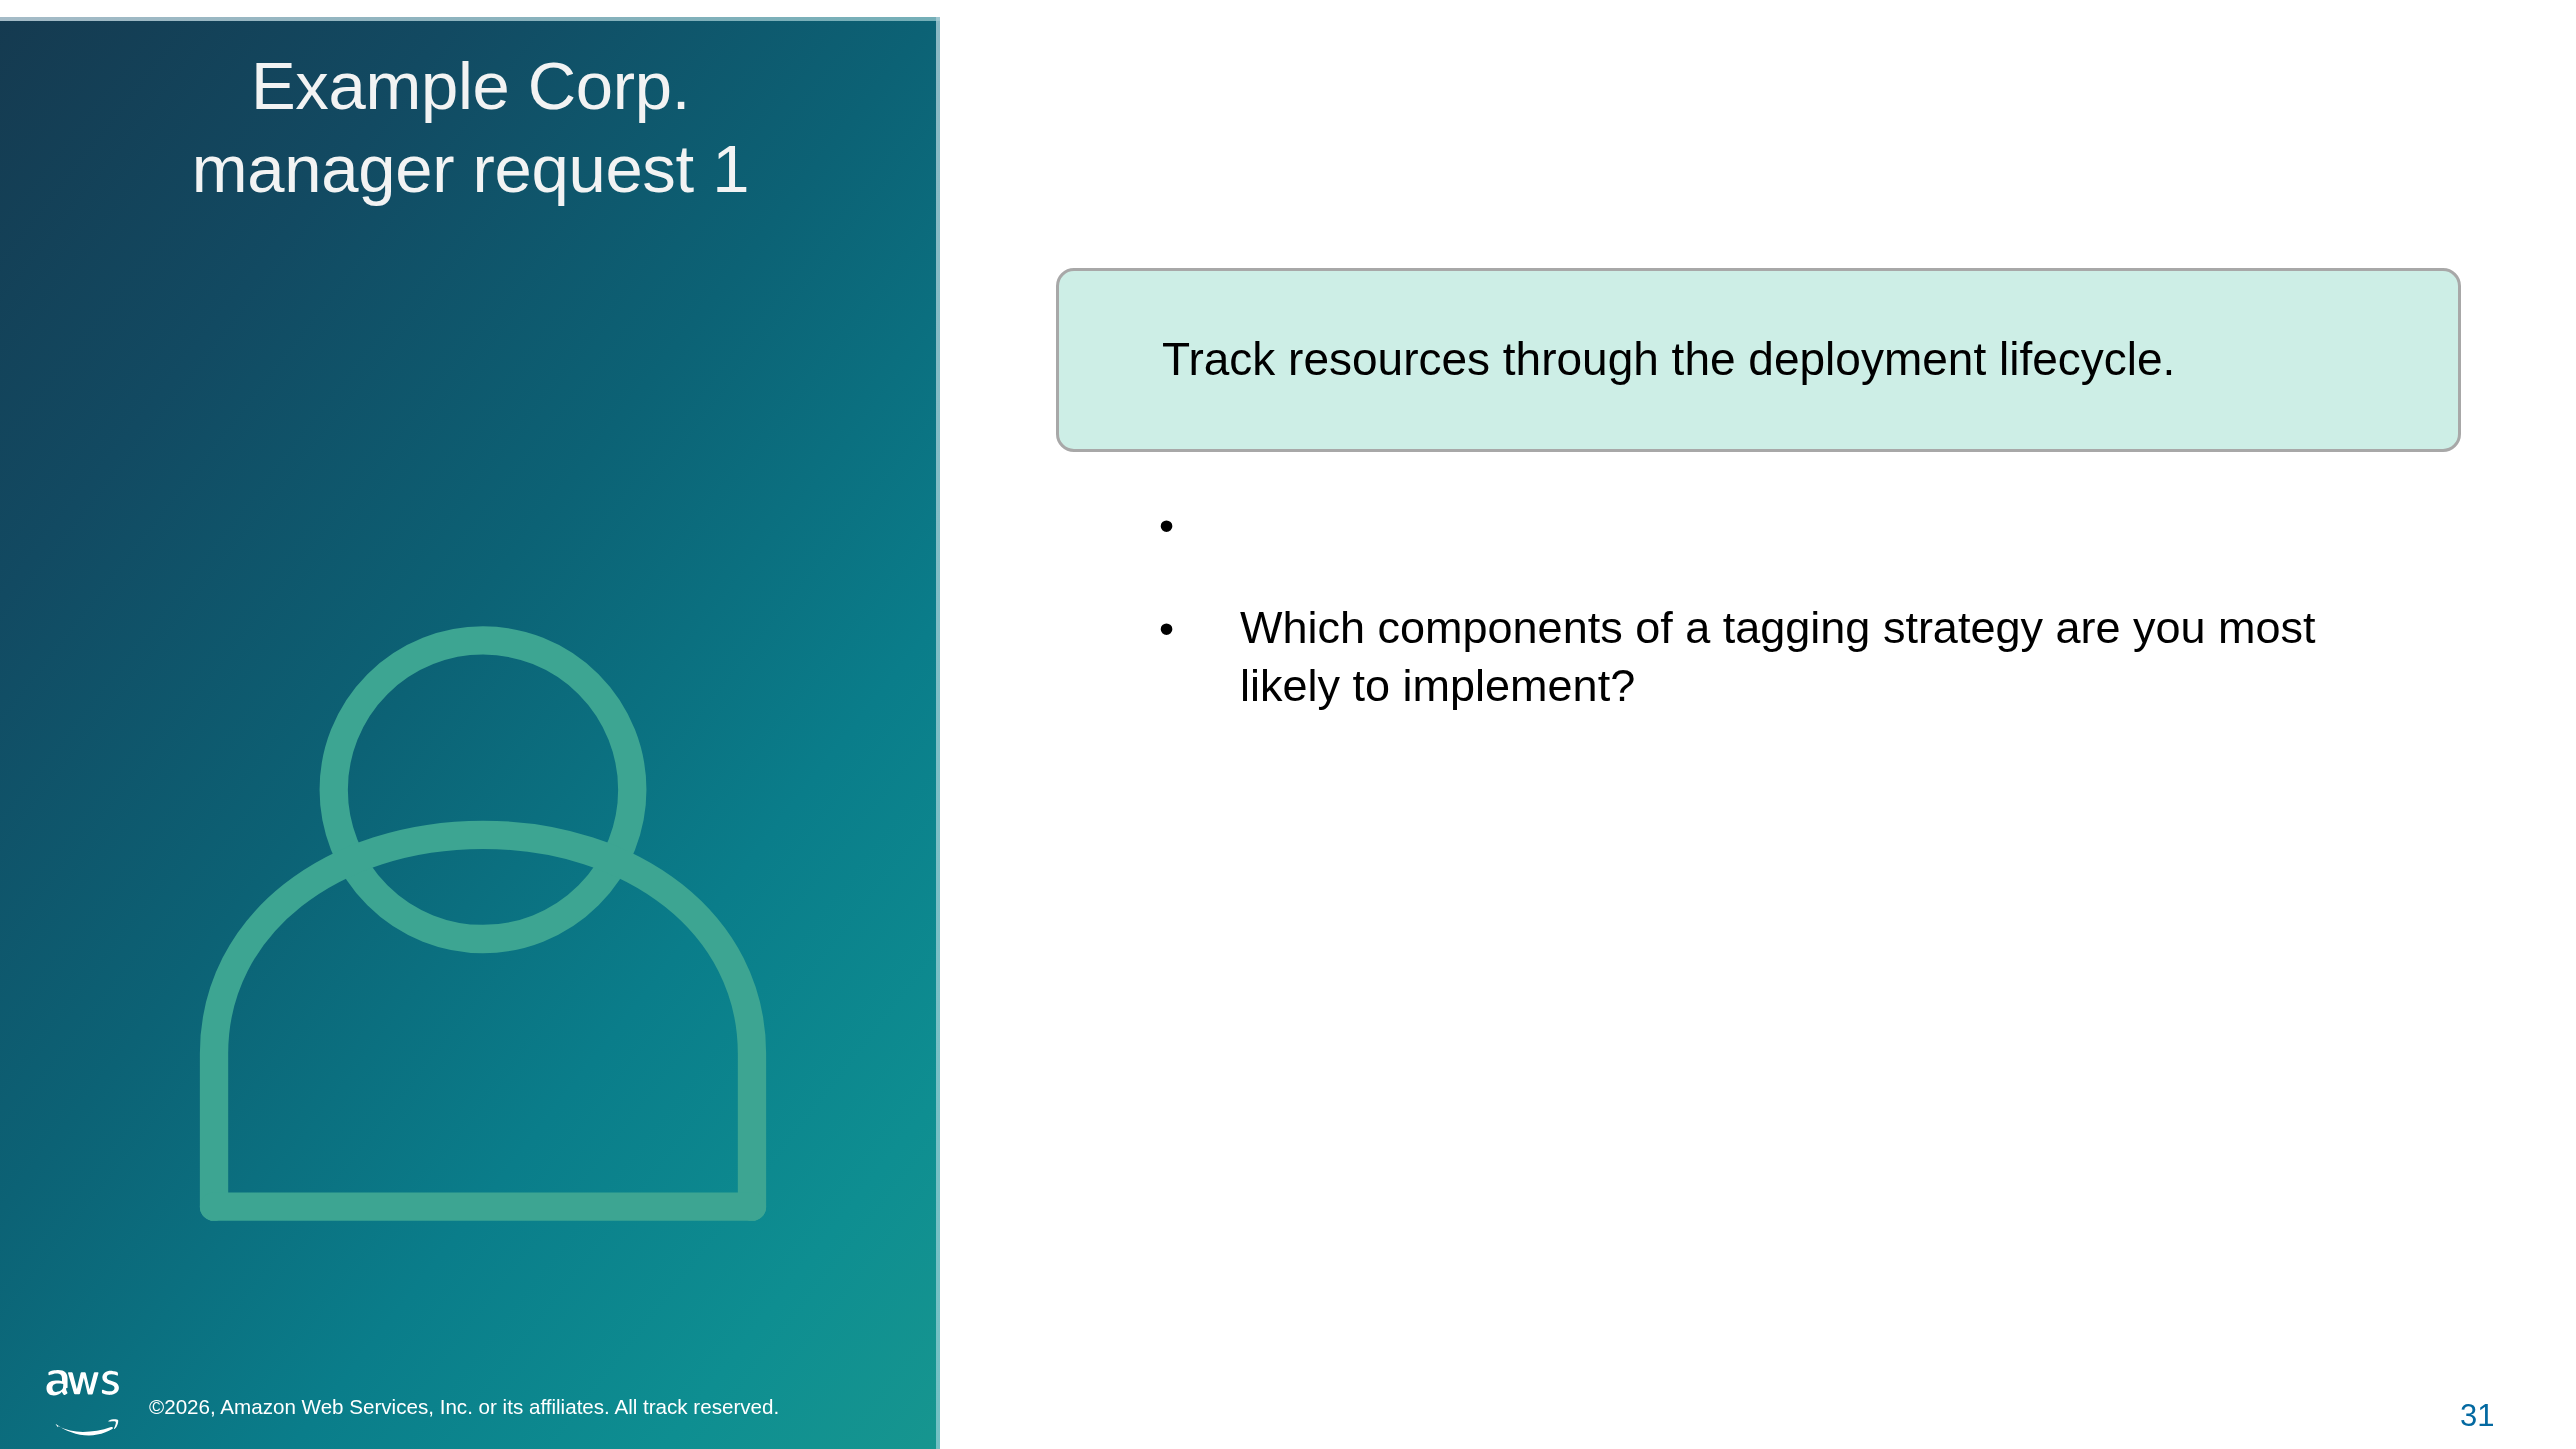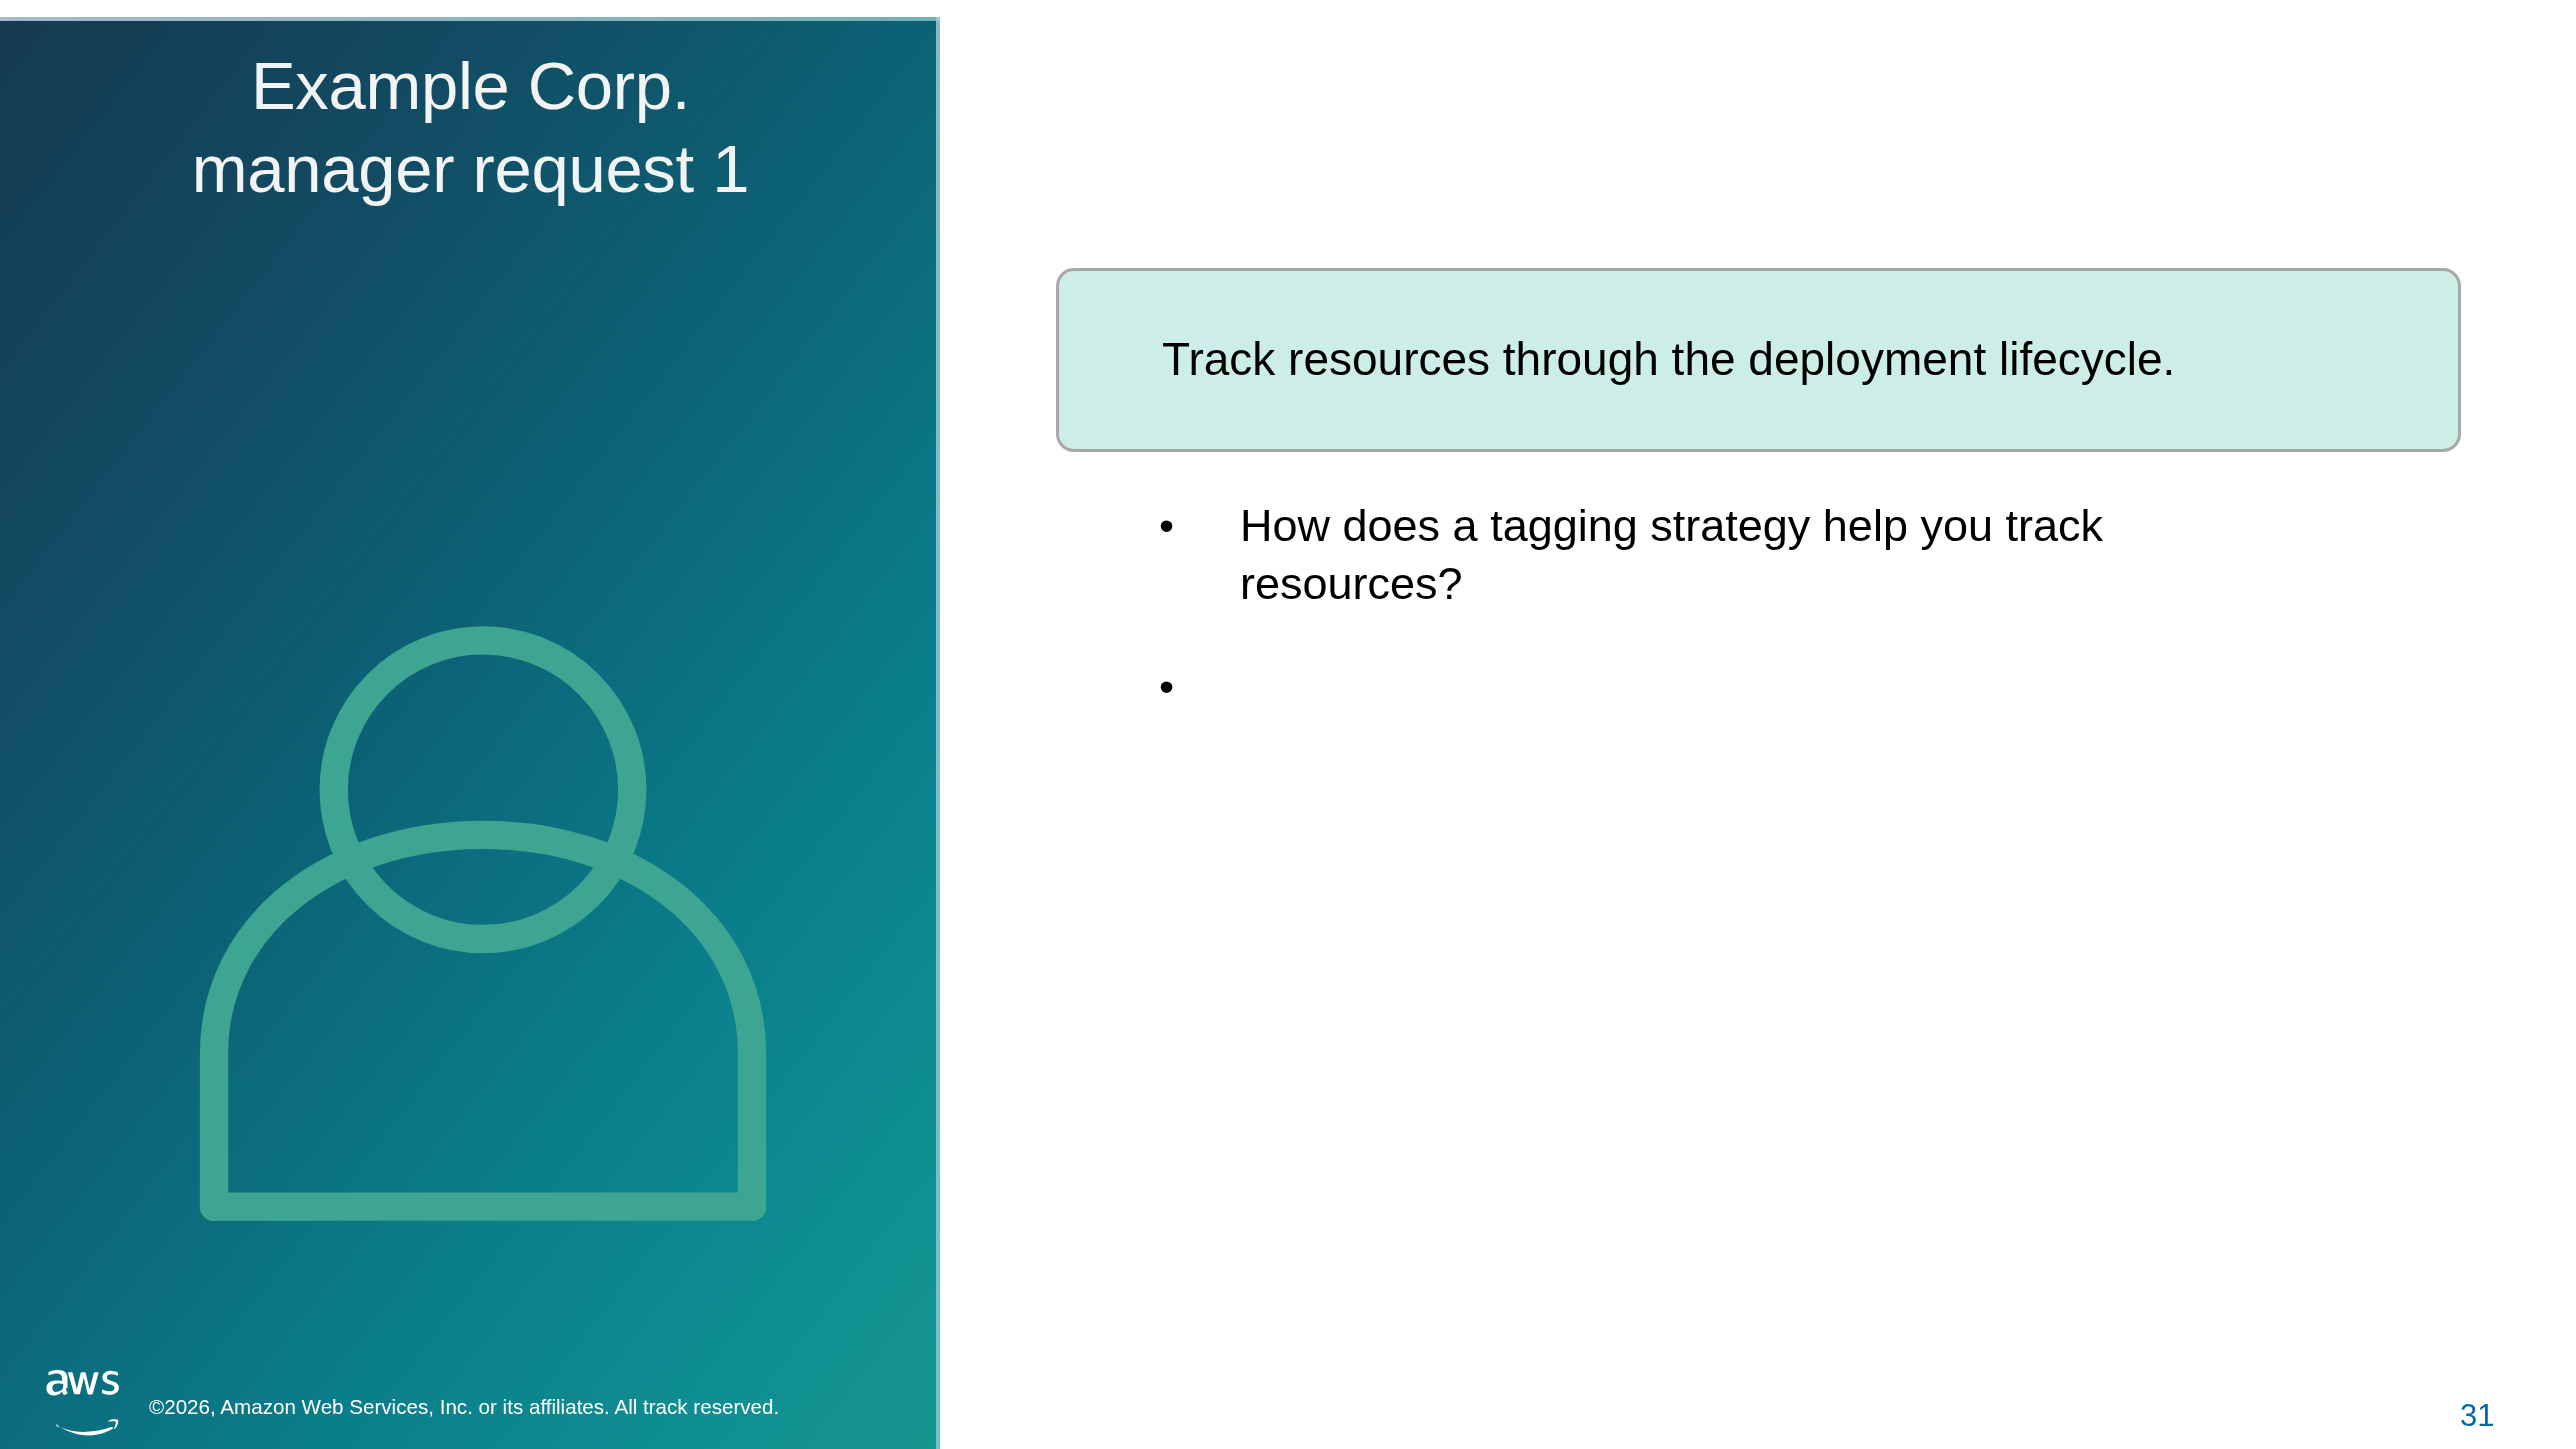--- a/index.html
+++ b/index.html
@@ -204,25 +204,25 @@
   </div>
 
   <div id="callout-box">
     <div id="callout-text">Track resources through the deployment lifecycle.</div>
   </div>
 
   <div id="bullet-list">
 
     <div class="bullet-row">
       <div class="bullet-marker">•</div>
-      <div class="bullet-text">How does a tagging strategy help you track resources?</div>
     </div>
 
     <div class="bullet-row">
       <div class="bullet-marker">•</div>
+      <div class="bullet-text">Which components of a tagging strategy are you most likely to implement?</div>
     </div>
 
   </div>
 
   <div id="page-number">31</div>
 
 </div>
 
 
 </body></html>

